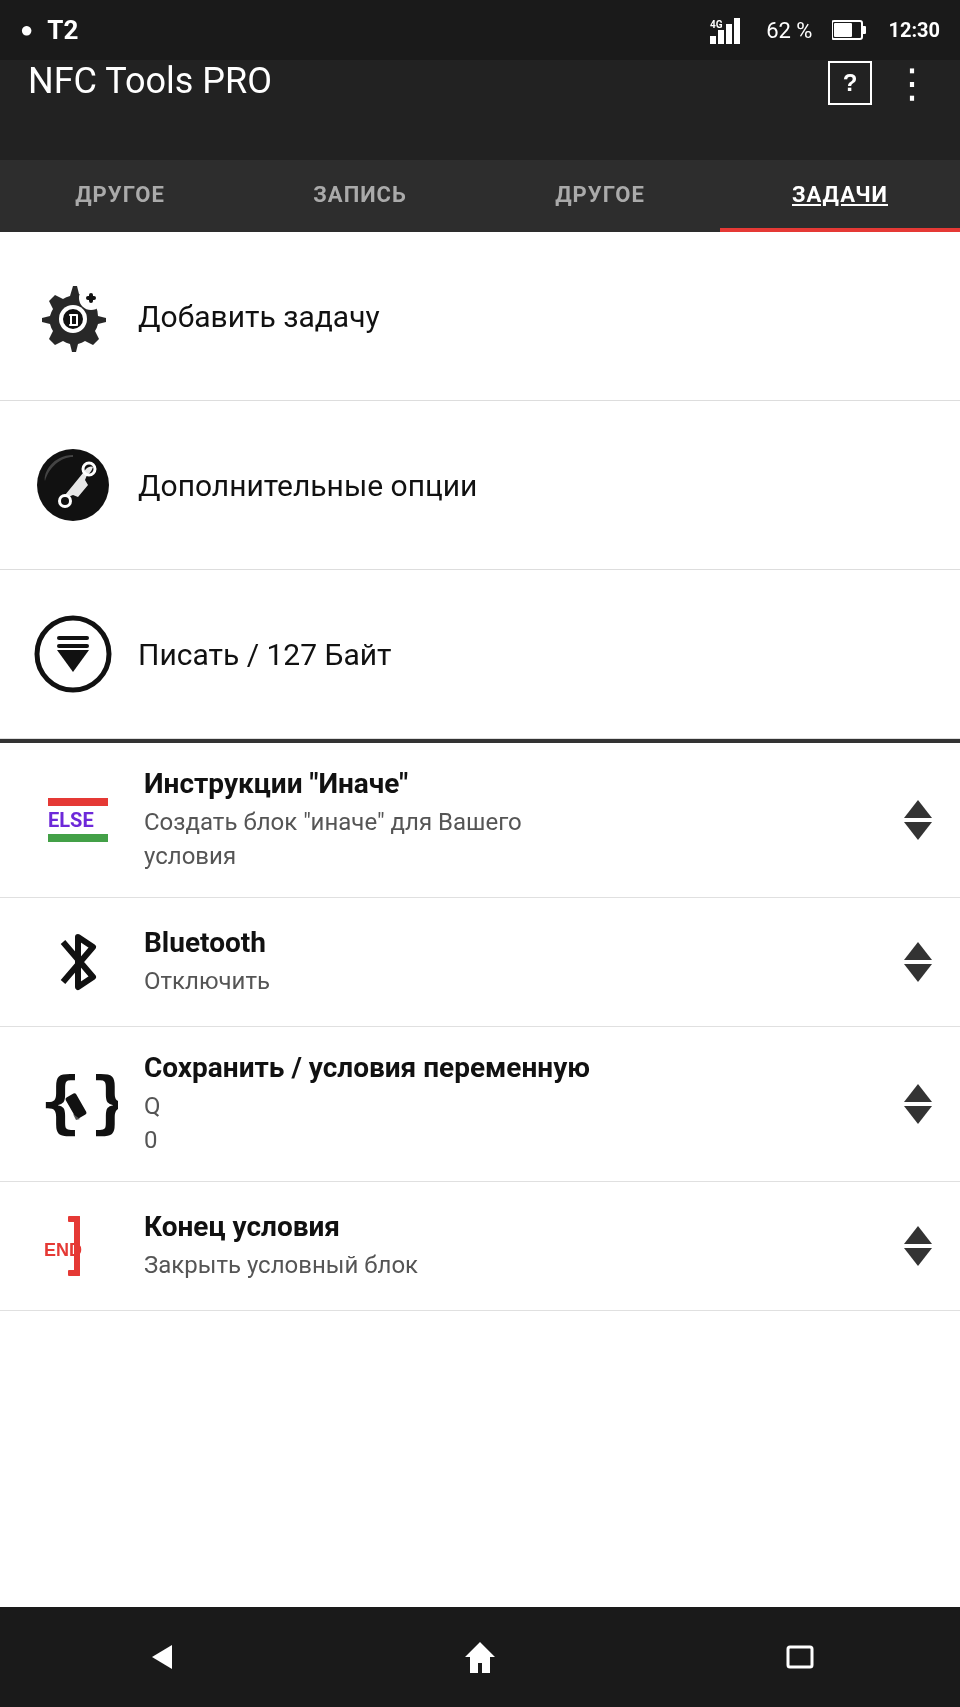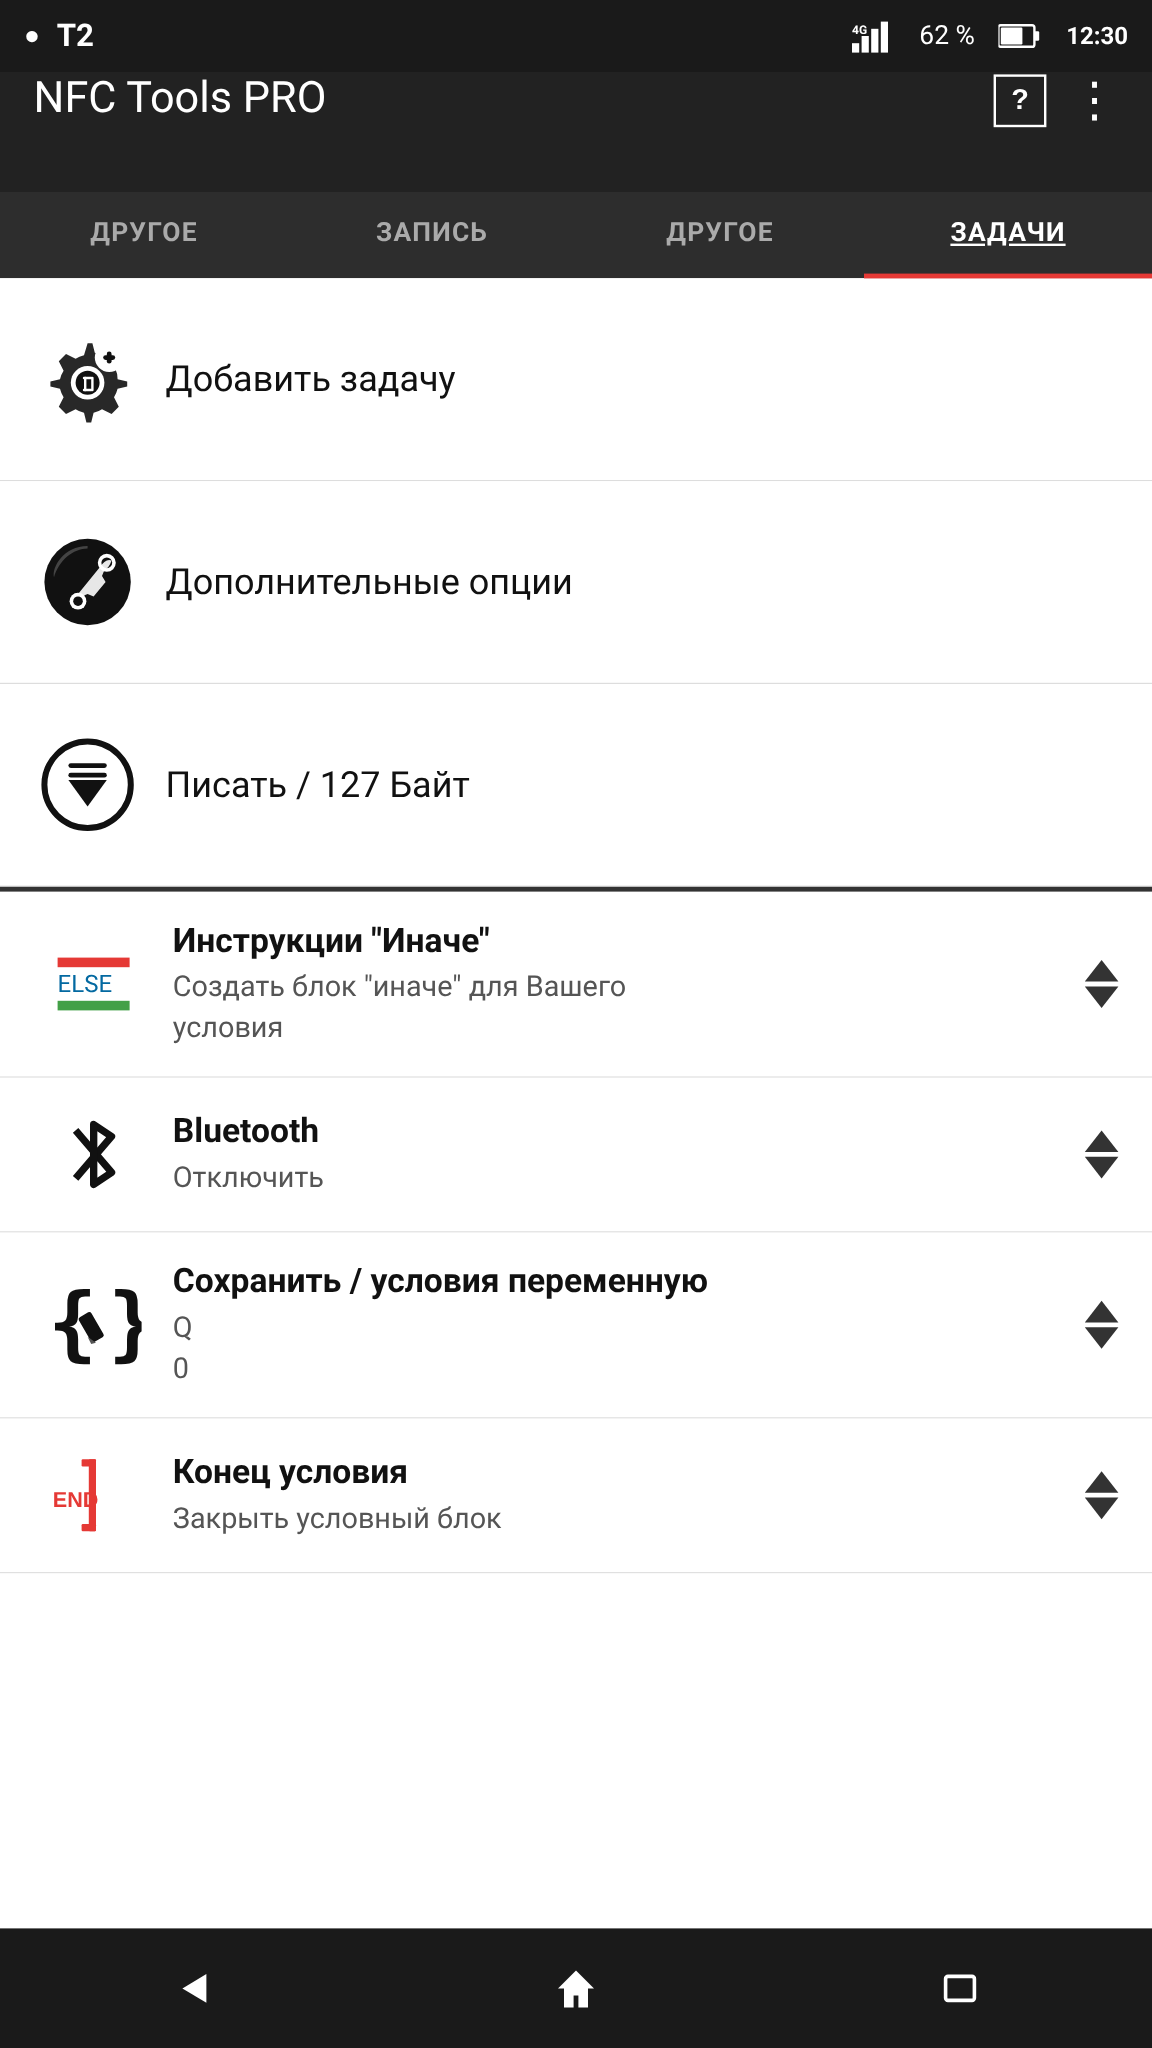--- a/index.html
+++ b/index.html
@@ -200,22 +200,22 @@
       justify-content: center;
       gap: 4px;
     }
     .else-bar-red {
       width: 60px;
       height: 8px;
       background: #e53935;
     }
     .else-text {
       font-size: 20px;
-      font-weight: normal;
-      color: #0369a1;
+      font-weight: bold;
+      color: #6d28d9;
       line-height: 1;
     }
     .else-bar-green {
       width: 60px;
       height: 8px;
       background: #43a047;
     }
 
     
     .bottom-nav {

